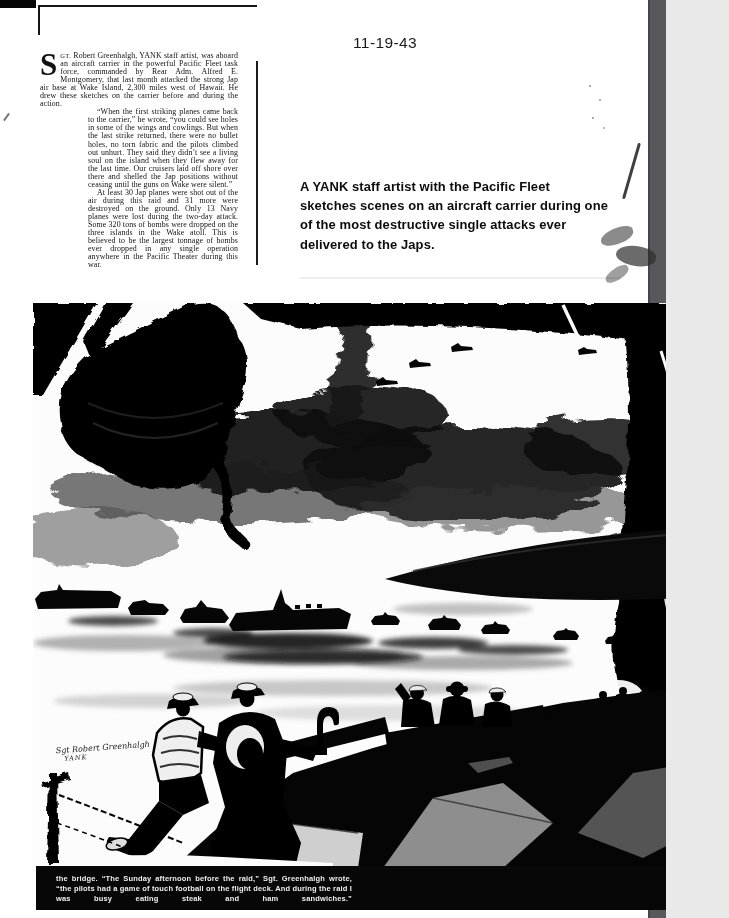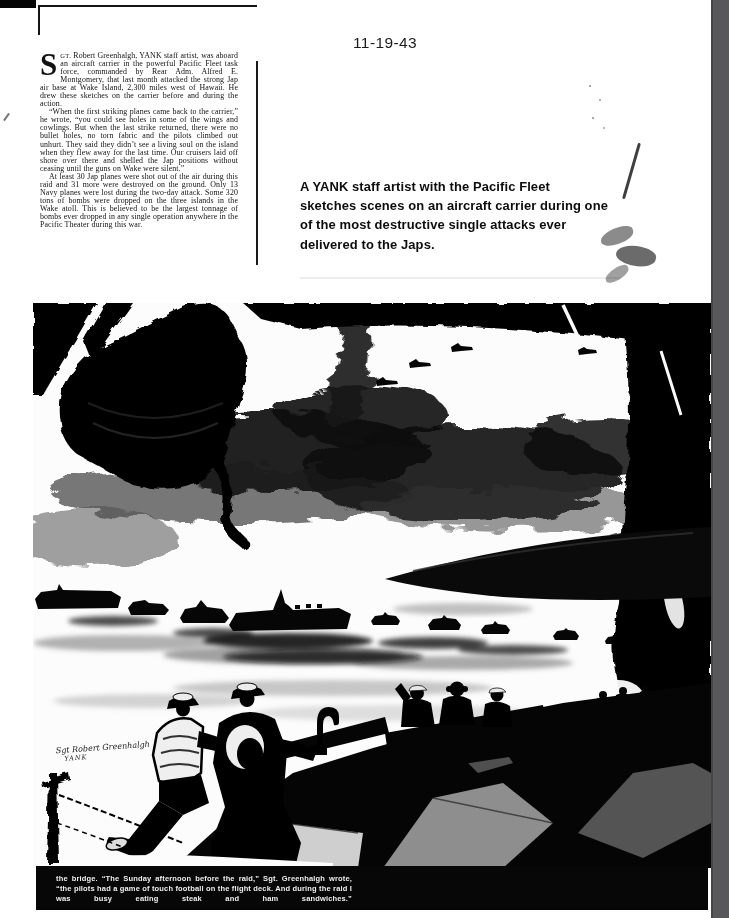--- a/index.html
+++ b/index.html
@@ -1,16 +1,16 @@
 <!DOCTYPE html>
 <html><head>
 <meta charset="utf-8">
 <style>
   html,body{margin:0;padding:0;background:#e9e9e9;}
-  .page{position:relative;width:729px;height:918px;background:#ffffff;overflow:hidden;
+  .page{position:relative;width:666px;height:918px;background:#ffffff;overflow:hidden;
         font-family:"Liberation Serif", serif;color:#111;}
   
   .scan-strip{position:absolute;top:0;right:0;width:16px;height:918px;background:#58585c;border-left:2px solid #46464a;}
   .corner-mark{position:absolute;left:0;top:0;width:36px;height:8px;background:#050505;}
   .margin-slash{position:absolute;left:2px;top:116px;width:9px;height:2px;background:#555;transform:rotate(-55deg);opacity:.8;}
   .smudge-stroke{position:absolute;left:630px;top:142px;width:3px;height:58px;background:#1d1d1d;transform:rotate(16deg);opacity:.85;border-radius:2px;}
   .smudge-blob{position:absolute;background:#2c2c2c;border-radius:60% 40% 55% 45%;opacity:.55;}
   .blob1{left:600px;top:228px;width:34px;height:16px;transform:rotate(-18deg);}
   .blob2{left:616px;top:246px;width:40px;height:20px;transform:rotate(12deg);opacity:.7;}
   .blob3{left:604px;top:268px;width:26px;height:12px;transform:rotate(-30deg);opacity:.45;}
@@ -23,21 +23,21 @@
 
   
   .rule-top-h{position:absolute;left:38px;top:5px;width:219px;height:2px;background:#151515;}
   .rule-top-v{position:absolute;left:38px;top:5px;width:2px;height:30px;background:#151515;}
   .divider-vert{position:absolute;left:256px;top:61px;width:2px;height:204px;background:#1a1a1a;}
 
   
   .article-col{position:absolute;left:40px;top:52px;width:198px;font-size:7.9px;line-height:8.05px;
     text-align:justify;letter-spacing:.1px;}
   .article-col p{margin:0;}
-  .article-col p.indent{text-indent:9px;}
+  .article-col p.indent{text-indent:9px;margin-left:48px;}
   .dropcap{float:left;font-size:31px;line-height:24px;font-weight:bold;margin:1px 3px 0 0;}
   .lead-caps{font-size:6.5px;letter-spacing:.3px;}
 
   
   .date-note{position:absolute;left:353px;top:34px;font-family:"Liberation Sans",sans-serif;
     font-size:15.5px;color:#1b1b1b;letter-spacing:.4px;}
 
   
   .headline{position:absolute;left:288px;top:62px;width:324px;text-align:center;
     font-family:"Liberation Sans",sans-serif;font-weight:700;color:#0b0b0b;}

